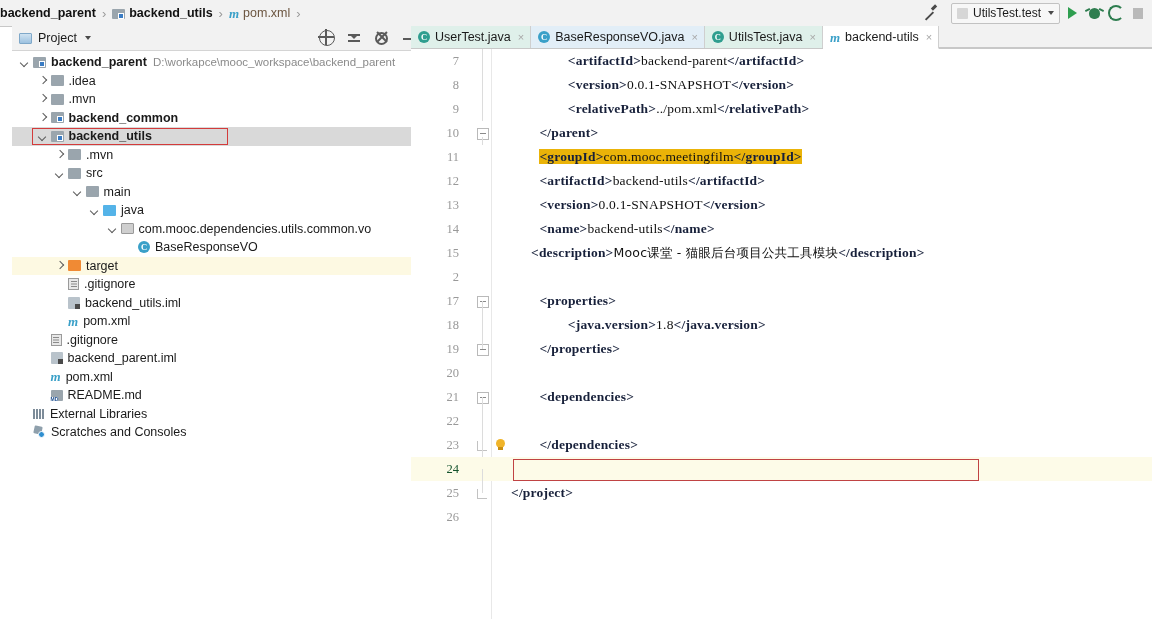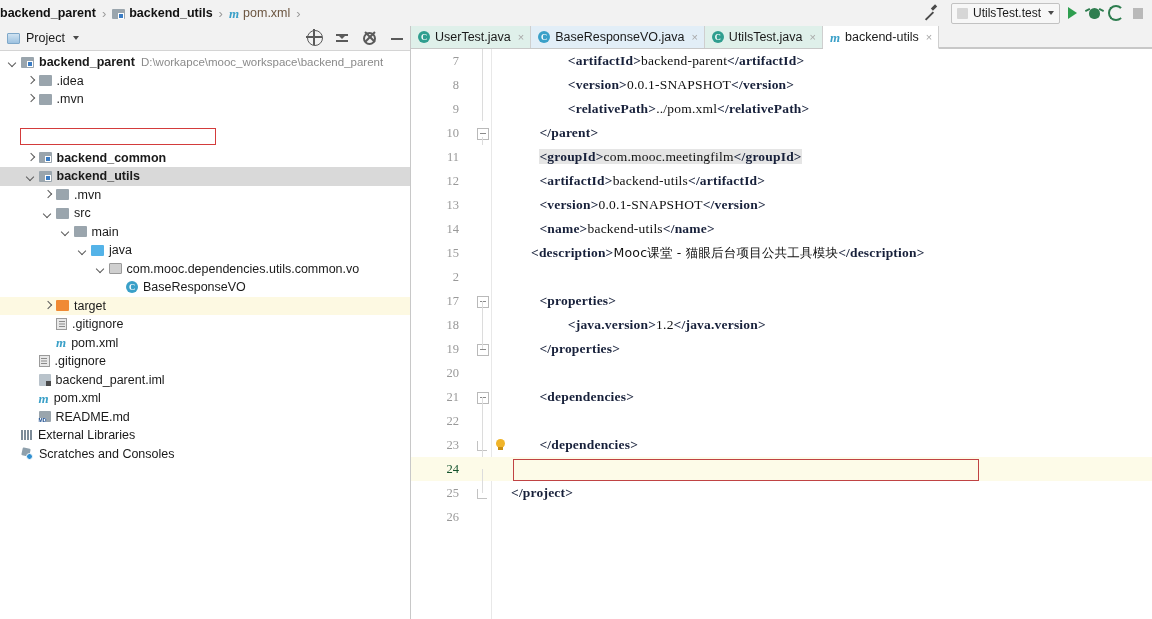--- a/index.html
+++ b/index.html
@@ -44,21 +44,21 @@
   .play{width:0;height:0;border-left:9px solid #2e9e4f;border-top:6px solid transparent;
         border-bottom:6px solid transparent;}
   .bug{width:11px;height:11px;background:#2e7d4f;border-radius:50% 50% 45% 45%;position:relative;}
   .bug:before,.bug:after{content:"";position:absolute;top:1px;width:5px;height:1.5px;background:#2e7d4f;}
   .bug:before{left:-4px;transform:rotate(-25deg);} .bug:after{right:-4px;transform:rotate(25deg);}
   .cov{width:12px;height:12px;border:2px solid #2e7d4f;border-radius:50%;border-right-color:transparent;
        position:relative;}
   .stopsq{width:10px;height:11px;background:#b9b9b9;}
 
   
-  .panel{position:absolute;left:0;top:26px;width:410px;height:593px;background:#fff;
+  .panel{position:absolute;left:12px;top:26px;width:410px;height:593px;background:#fff;
          border-right:1px solid #c8c8c8;}
   .phead{position:relative;height:24px;background:#f2f2f2;border-bottom:1px solid #d4d4d4;
          display:flex;align-items:center;}
   .ptitle{display:flex;align-items:center;gap:6px;padding-left:7px;font-size:12.5px;color:#1a1a1a;}
   .pic{width:13px;height:11px;background:linear-gradient(#cfe2f1,#9dc2e0);border:1px solid #7fa8c9;
        box-sizing:border-box;border-radius:1px;}
   .ptools{position:absolute;right:6px;top:0;height:24px;display:flex;align-items:center;gap:12px;}
   .ti{width:14px;height:14px;position:relative;}
   .ti.locate{border:1.4px solid #5a5a5a;border-radius:50%;}
   .ti.locate:before,.ti.locate:after{content:"";position:absolute;background:#5a5a5a;}
@@ -136,21 +136,21 @@
   .gut{position:absolute;left:0;top:0;width:62px;height:571px;background:#fff;}
   .foldstrip{position:absolute;left:62px;top:0;width:18px;height:571px;background:#fff;
         border-right:1px solid #e8e8e8;}
   .lines{position:absolute;left:0;top:0;right:0;top:0;}
   .ln{position:relative;height:24px;line-height:24px;}
   .ln .num{position:absolute;left:0;width:48px;text-align:right;color:#999;font-size:12.5px;
         font-family:"Liberation Serif",serif;}
   .ln.cur{background:#fdfbe8;}
   .ln.cur .num{color:#14532d;}
   .ln .txt{position:absolute;left:100px;font-size:13.5px;letter-spacing:.2px;white-space:pre;}
-  .hl{background:#e5e5e5;font-family:Liberation Serif, serif;}
+  .hl{background:#eab308;font-family:Liberation Serif, serif;}
   .tg{color:#17203a;font-weight:bold;}
   .tv{color:#101010;font-weight:normal;}
   .fold{position:absolute;left:66px;width:10px;height:10px;}
   .fold.minus{border:1px solid #b9b9b9;background:#fff;top:7px;}
   .fold.minus:before{content:"";position:absolute;left:2px;top:4px;width:6px;height:1px;background:#8a8a8a;}
   .fold.endA{position:absolute;left:66px;top:8px;width:9px;height:9px;border-left:1px solid #c2c2c2;
         border-bottom:1px solid #c2c2c2;}
   .vline{position:absolute;left:70.5px;width:1px;background:#dcdcdc;}
   .bulb{position:absolute;left:84px;top:6px;width:11px;height:12px;}
   .bulb:before{content:"";position:absolute;left:1px;top:0;width:9px;height:9px;border-radius:50%;
@@ -232,21 +232,21 @@
           <span style="width: 3px;"></span>
           <span class="fgray"></span>
           <span class="lbl" style="margin-left: 5px;">.idea</span>
         </div>
         <div class="row" style="padding-left: 24.5px;">
           <span class="arrow r"></span>
           <span style="width: 3px;"></span>
           <span class="fgray"></span>
           <span class="lbl" style="margin-left: 5px;">.mvn</span>
         </div>
-        <div class="row" style="padding-left: 24.5px; margin-top: 40px;">
+        <div class="row" style="padding-left: 24.5px;">
           <span class="arrow r"></span>
           <span style="width: 3px;"></span>
           <span class="modic"></span>
           <span class="lbl b" style="margin-left: 5px;">backend_common</span>
         </div>
         <div class="row sel" style="padding-left: 24.5px;">
           <span class="arrow d"></span>
           <span style="width: 3px;"></span>
           <span class="modic"></span>
           <span class="lbl b" style="margin-left: 5px;">backend_utils</span>
@@ -294,20 +294,26 @@
           <span class="forange"></span>
           <span class="lbl" style="margin-left: 5px;">target</span>
         </div>
         <div class="row" style="padding-left: 42px;">
           <span class="arrow"></span>
           <span style="width: 3px;"></span>
           <span class="fileic">
             <i></i>
           </span>
           <span class="lbl" style="margin-left: 5px;">.gitignore</span>
+        </div>
+        <div class="row" style="padding-left: 42px;">
+          <span class="arrow"></span>
+          <span style="width: 3px;"></span>
+          <span class="imlic"></span>
+          <span class="lbl" style="margin-left: 5px;">backend_utils.iml</span>
         </div>
         <div class="row" style="padding-left: 42px;">
           <span class="arrow"></span>
           <span style="width: 3px;"></span>
           <span class="mvn-m">m</span>
           <span class="lbl" style="margin-left: 5px;">pom.xml</span>
         </div>
         <div class="row" style="padding-left: 24.5px;">
           <span class="arrow"></span>
           <span style="width: 3px;"></span>
@@ -418,21 +424,21 @@
             <span class="num">2</span>
             <span class="txt" style="left: 128.4px;"><span></span></span>
           </div>
           <div class="ln">
             <span class="num">17</span>
             <span class="fold minus"></span>
             <span class="txt" style="left: 128.4px;"><span><span class="tg">&lt;properties&gt;</span></span></span>
           </div>
           <div class="ln">
             <span class="num">18</span>
-            <span class="txt" style="left: 156.8px;"><span><span class="tg">&lt;java.version&gt;</span><span class="tv">1.2</span><span class="tg">&lt;/java.version&gt;</span></span></span>
+            <span class="txt" style="left: 156.8px;"><span><span class="tg">&lt;java.version&gt;</span><span class="tv">1.8</span><span class="tg">&lt;/java.version&gt;</span></span></span>
           </div>
           <div class="ln">
             <span class="num">19</span>
             <span class="fold minus"></span>
             <span class="txt" style="left: 128.4px;"><span><span class="tg">&lt;/properties&gt;</span></span></span>
           </div>
           <div class="ln">
             <span class="num">20</span>
             <span class="txt" style="left: 128.4px;"><span></span></span>
           </div>

